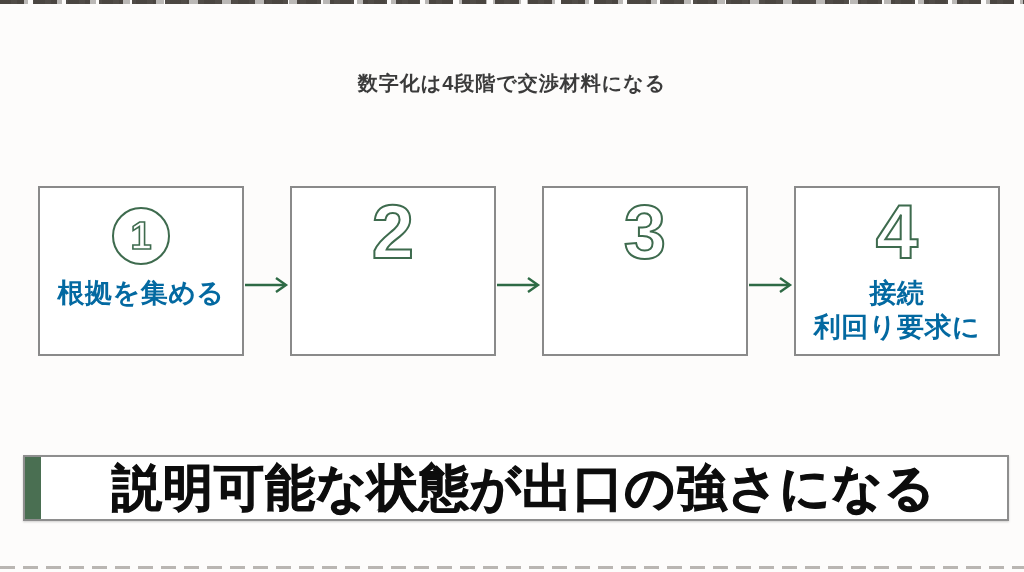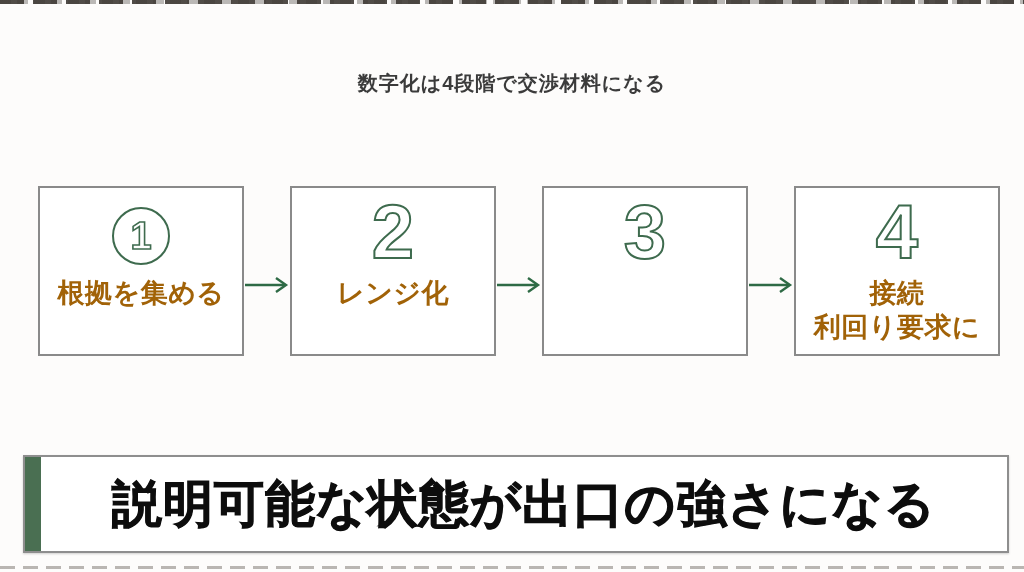--- a/index.html
+++ b/index.html
@@ -126,31 +126,31 @@
 
   .step-label {
     position: absolute;
     top: 88px;
     left: 2px;
     right: 2px;
     text-align: center;
     font-size: 27px;
     line-height: 34px;
     font-weight: 700;
-    color: #a16207;
+    color: #0369a1;
     letter-spacing: 0.5px;
   }
   .step-label .line { display: block; }
 
   .banner {
     position: absolute;
     top: 455px;
     left: 23px;
     width: 986px;
-    height: 98px;
+    height: 66px;
     box-sizing: border-box;
     background: #ffffff;
     border: 2px solid #8e8e8e;
     box-shadow: 0 1px 2px rgba(0,0,0,0.18);
   }
   .banner-bar {
     position: absolute;
     top: 0;
     left: 0;
     width: 16px;
@@ -202,23 +202,20 @@
       <svg width="46" height="22" viewBox="0 0 46 22">
         <line x1="1" y1="11" x2="40" y2="11" stroke="#2e6a45" stroke-width="2.4"></line>
         <polyline points="32,4 42,11 32,18" fill="none" stroke="#2e6a45" stroke-width="2.4"></polyline>
       </svg>
     </div>
 
     <div class="step-box">
       <div class="num-area">
         <span class="outline-num">2</span>
       </div>
-      <div class="step-label">
-        <span class="line">レンジ化</span>
-      </div>
     </div>
 
     <div class="arrow-wrap">
       <svg width="46" height="22" viewBox="0 0 46 22">
         <line x1="1" y1="11" x2="40" y2="11" stroke="#2e6a45" stroke-width="2.4"></line>
         <polyline points="32,4 42,11 32,18" fill="none" stroke="#2e6a45" stroke-width="2.4"></polyline>
       </svg>
     </div>
 
     <div class="step-box">

